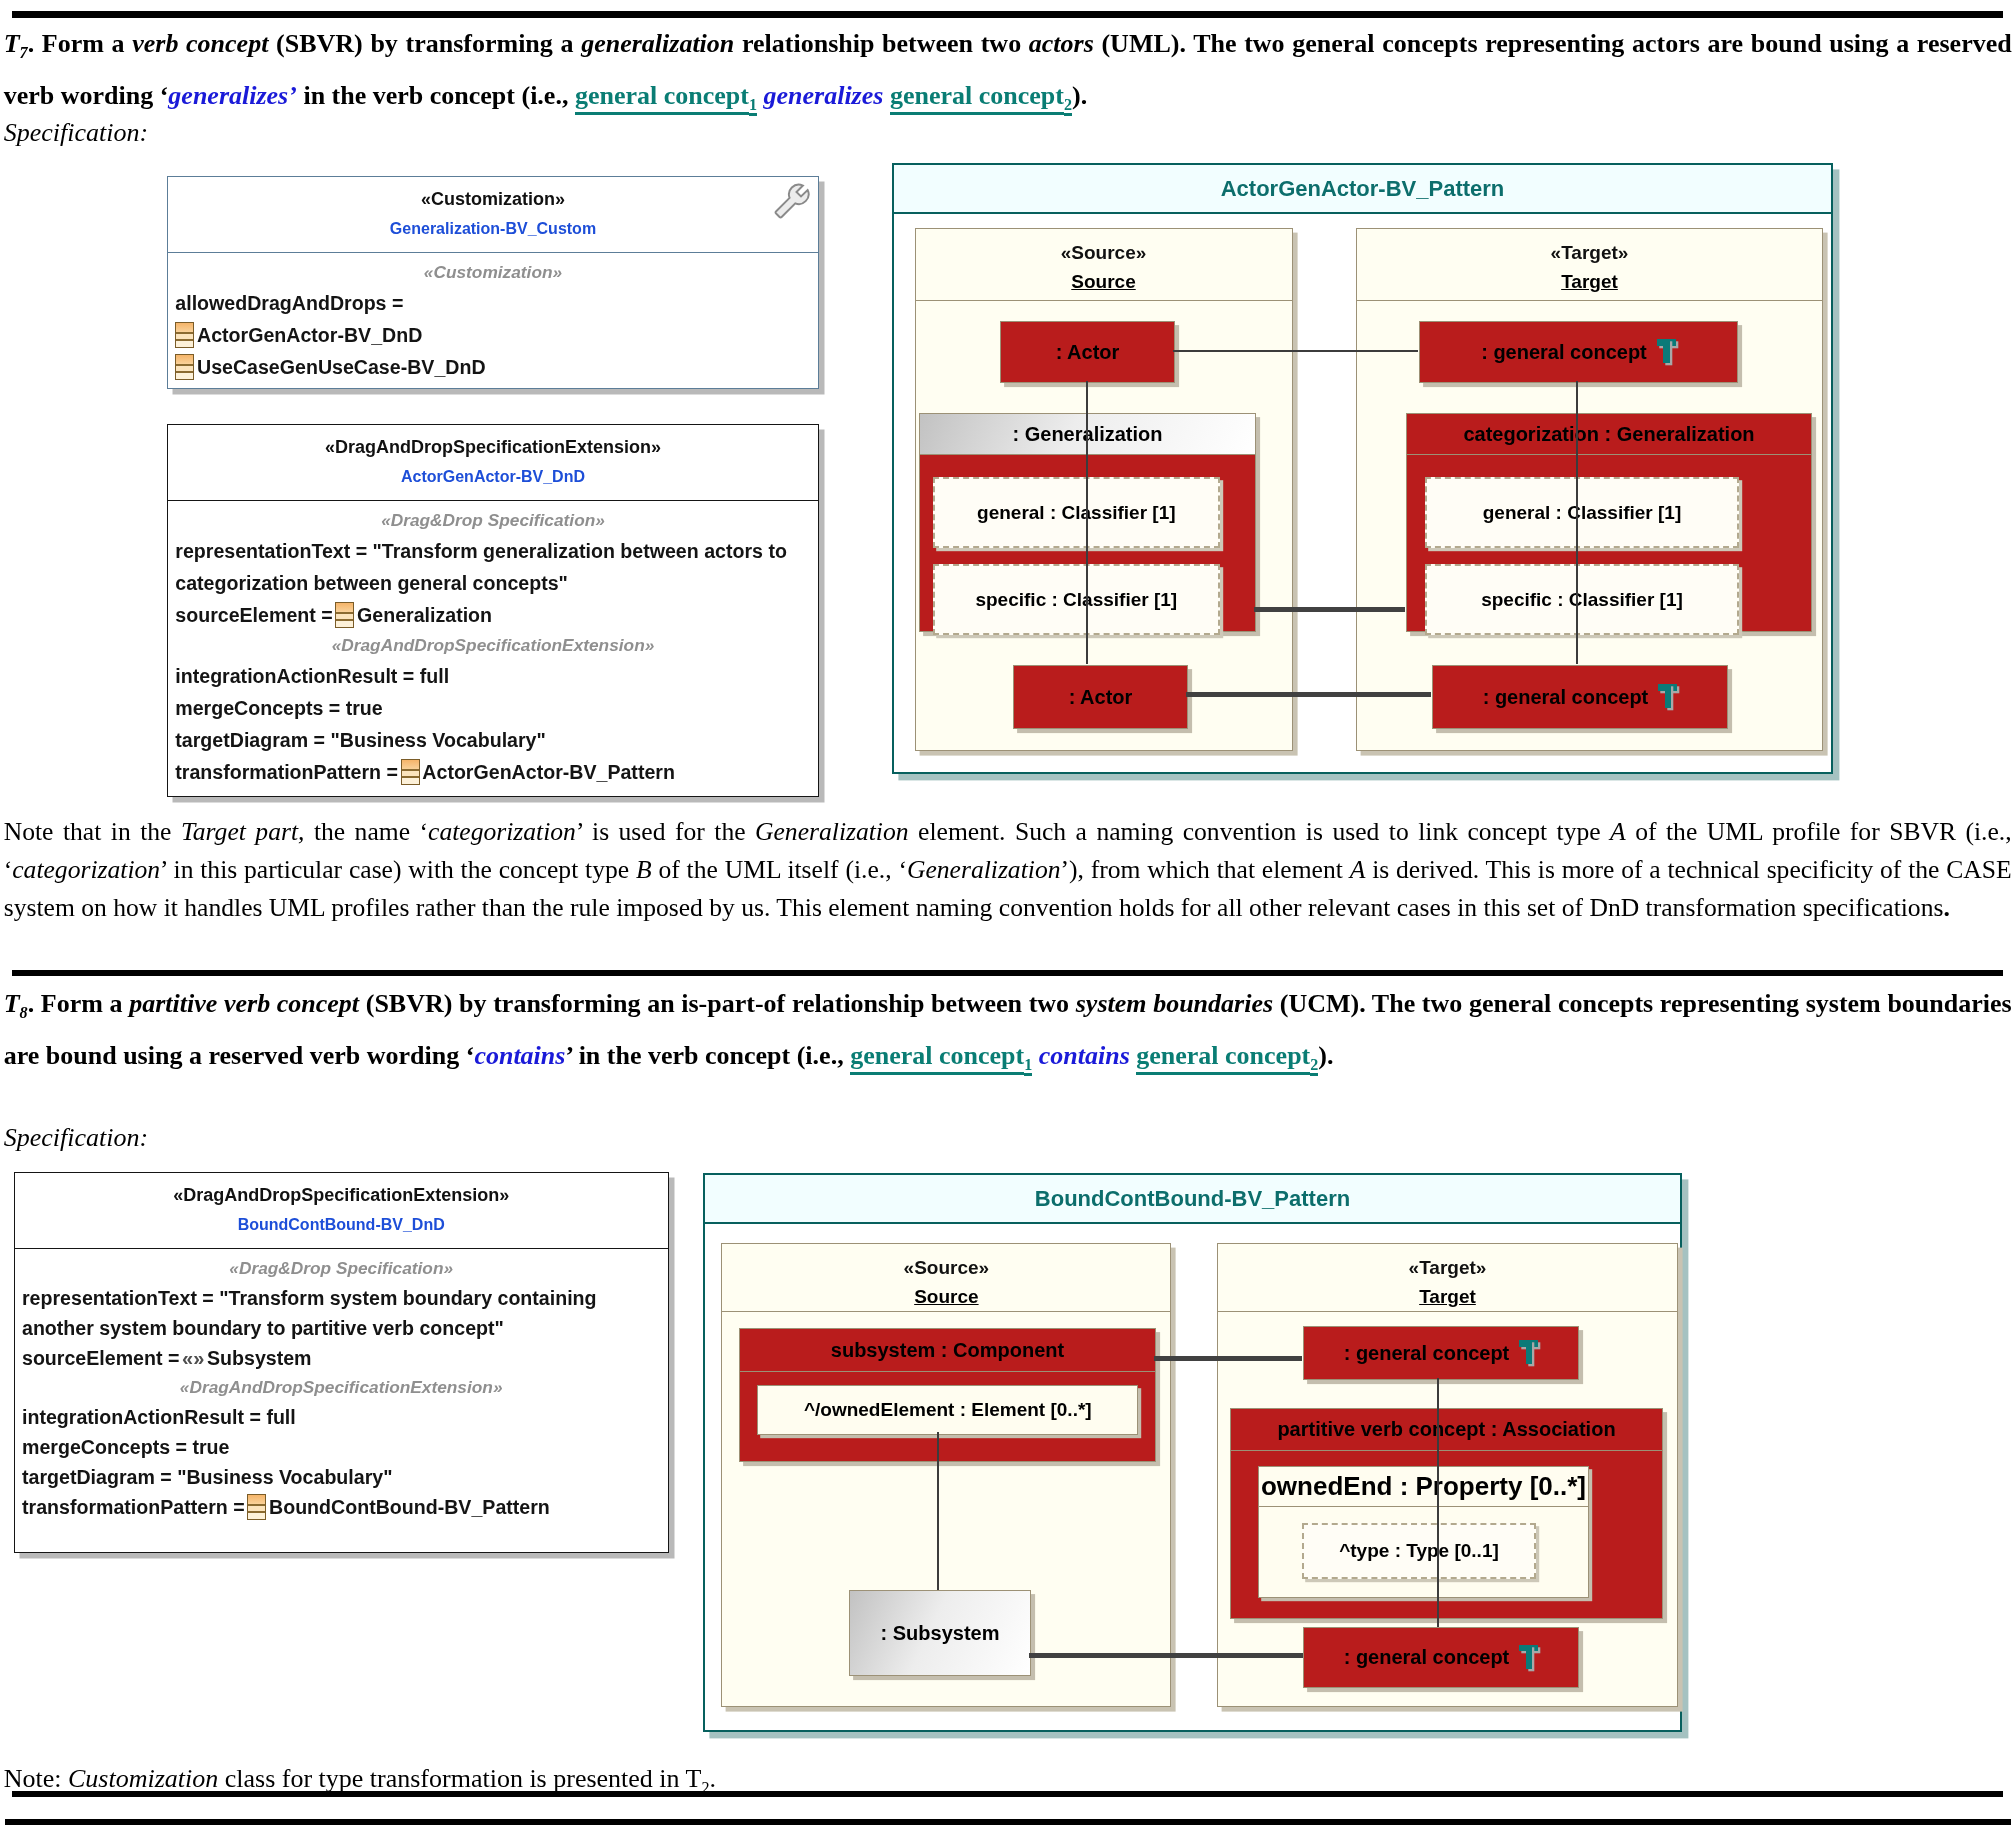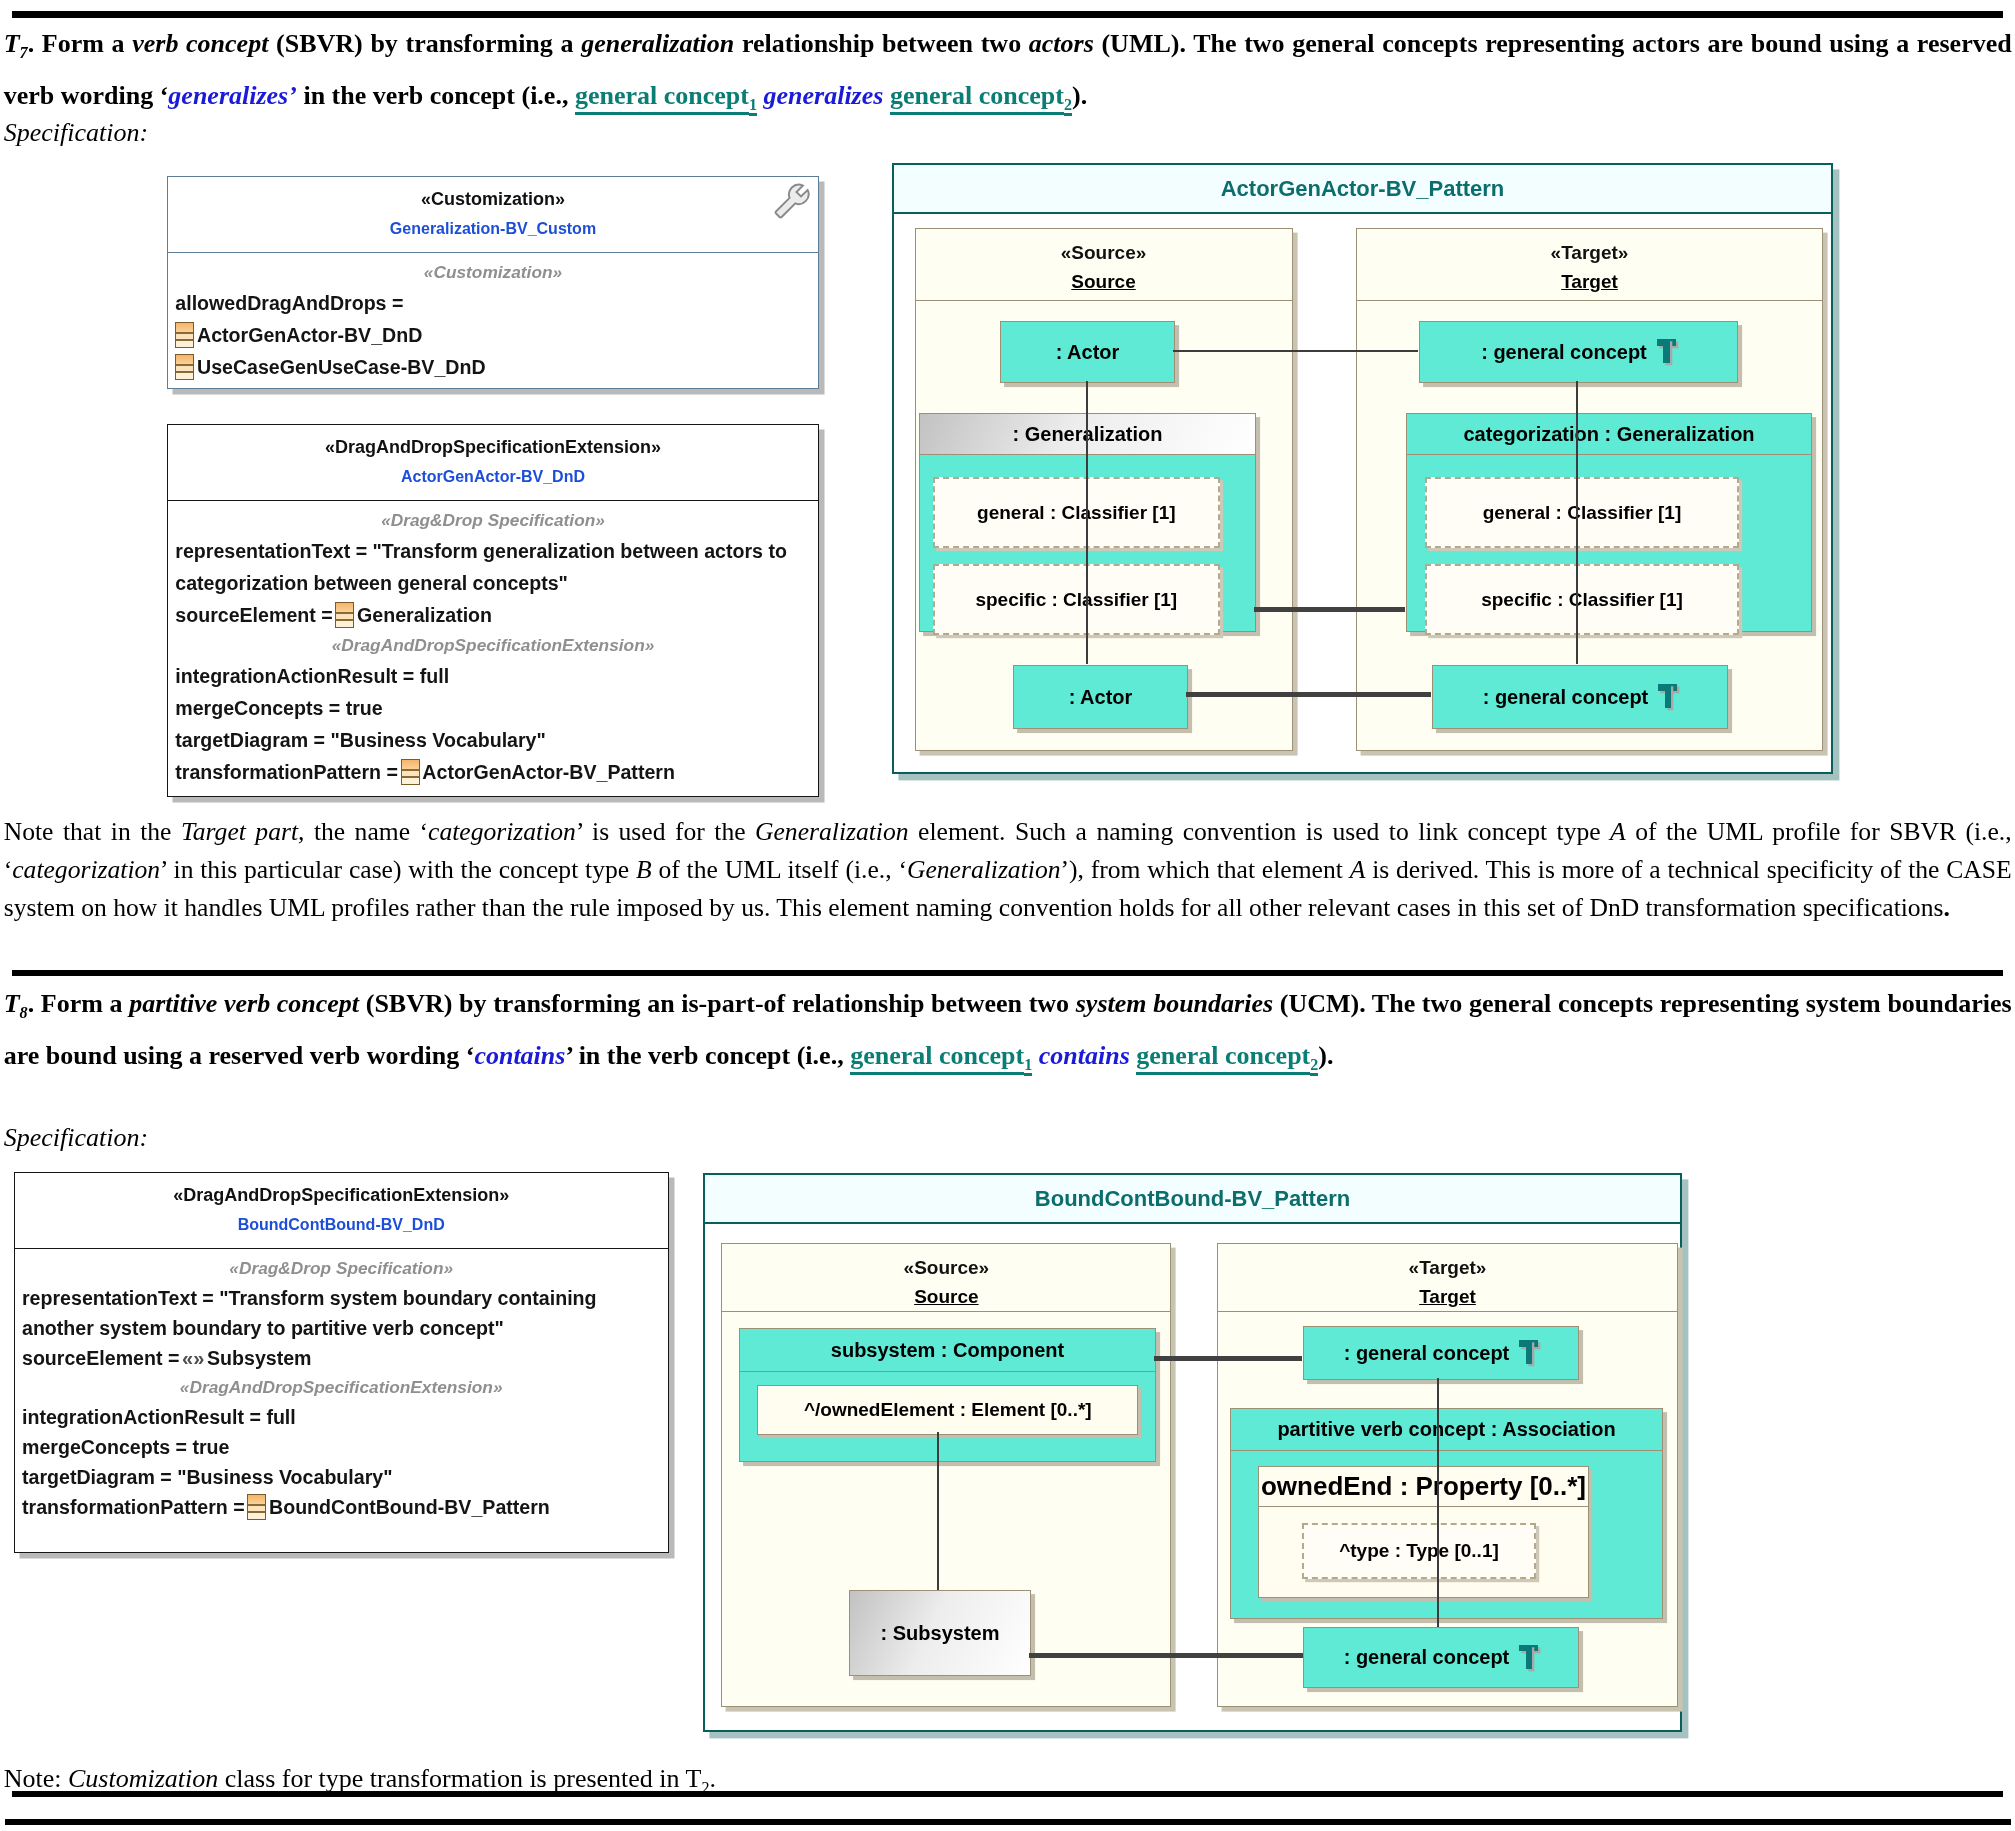--- a/index.html
+++ b/index.html
@@ -40,21 +40,21 @@
   .guil{font-weight:bold;font-size:20px;color:#4f4f4f;}
   .wrench{position:absolute;right:8.2px;top:6.4px;width:36px;height:36px;}
 
   
   .pattern{position:absolute;background:#fff;border:2.7px solid #07605e;box-shadow:6.4px 6.4px 0 #a5c2c1;font-family:"Liberation Sans",sans-serif;}
   .pattern-hd{height:47px;line-height:47px;background:#f2feff;border-bottom:2.7px solid #07605e;color:#0c6e6c;font-weight:bold;font-size:22px;text-align:center;}
   .pkg{position:absolute;background:#fffef2;border:1.4px solid #9c9176;box-shadow:4.6px 4.6px 0 #c9c3b2;}
   .pkg-hd{height:72px;border-bottom:1.4px solid #9c9176;text-align:center;padding-top:10px;box-sizing:border-box;}
   .pkg-stereo{font-weight:bold;font-size:19px;color:#111;line-height:28px;}
   .pkg-name{font-weight:bold;font-size:19px;color:#000;line-height:30px;text-decoration:underline;}
-  .cls{position:absolute;background:#5eead4;border:1.4px solid #9c9176;box-shadow:4.1px 4.1px 0 #c4beae;
+  .cls{position:absolute;background:#b91c1c;border:1.4px solid #9c9176;box-shadow:4.1px 4.1px 0 #c4beae;
        display:flex;align-items:center;justify-content:center;gap:10px;
        font-weight:bold;font-size:20px;color:#000;z-index:2;}
   .cls.big{display:block;padding:0;}
   .cls-hd{height:40px;line-height:40px;text-align:center;border-bottom:1.4px solid #9c9176;font-weight:bold;font-size:20px;}
   .gray-grad{background:linear-gradient(115deg,#c2c2c2 0%,#ededed 45%,#ffffff 100%) !important;}
   .dashed{position:absolute;border:2.3px dashed #b3a98e;background:#fffdf6;display:flex;align-items:center;justify-content:center;
           font-weight:bold;font-size:19px;color:#000;z-index:3;box-shadow:3.2px 3.2px 0 #cdc8b8;}
   .inner-cls{position:absolute;background:#fffdf0;border:1.4px solid #9c9176;box-shadow:3.2px 3.2px 0 #c4beae;
              display:flex;align-items:center;justify-content:center;font-weight:bold;font-size:19px;z-index:3;}
   .vl{position:absolute;width:1.8px;background:#3c3c3c;z-index:5;}

